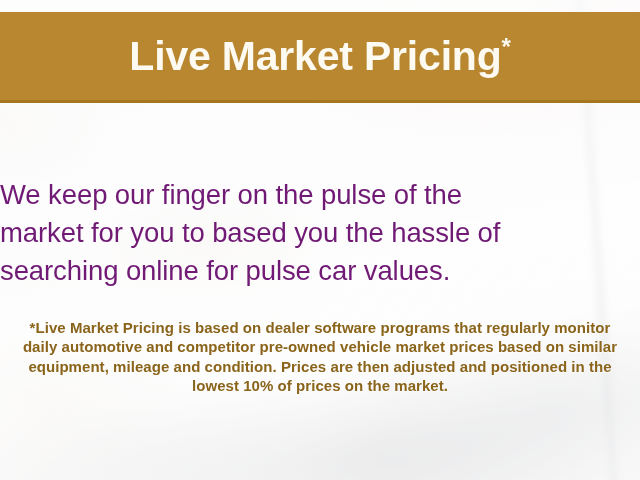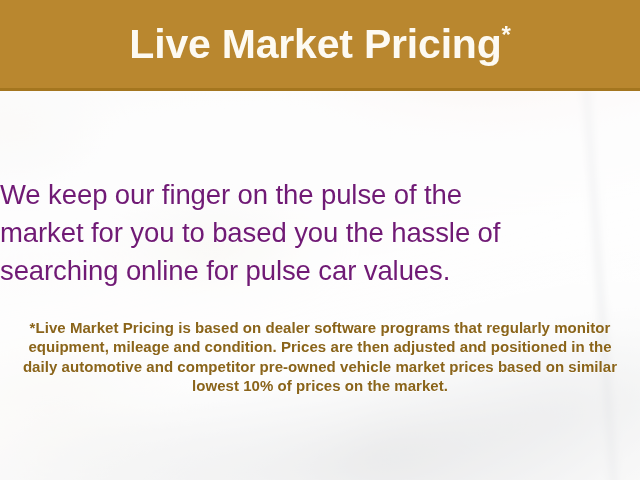--- a/index.html
+++ b/index.html
@@ -84,21 +84,21 @@
   .wash2 {
     position: absolute;
     left: 0; top: 0;
     width: 640px; height: 480px;
     background: rgba(252,252,252,0.34);
   }
 
   
   .header-banner {
     position: absolute;
-    left: 0; top: 0;
+    left: 0; top: 12px;
     width: 640px;
     height: 91px;
     box-sizing: border-box;
     display: flex;
     align-items: center;
     justify-content: center;
   }
   .banner-fill {
     position: absolute;
     left: 0; top: 0;
@@ -185,18 +185,18 @@
   </div>
 
   <div class="headline">
     <span class="hl-line">We keep our finger on the pulse of the</span>
     <span class="hl-line">market for you to based you the hassle of</span>
     <span class="hl-line">searching online for pulse car values.</span>
   </div>
 
   <div class="disclaimer">
     <span class="dc-line">*Live Market Pricing is based on dealer software programs that regularly monitor</span>
+    <span class="dc-line">daily automotive and competitor pre-owned vehicle market prices based on similar</span>
     <span class="dc-line">equipment, mileage and condition. Prices are then adjusted and positioned in the</span>
-    <span class="dc-line">daily automotive and competitor pre-owned vehicle market prices based on similar</span>
     <span class="dc-line">lowest 10% of prices on the market.</span>
   </div>
 
 </div>
 
 </body></html>

